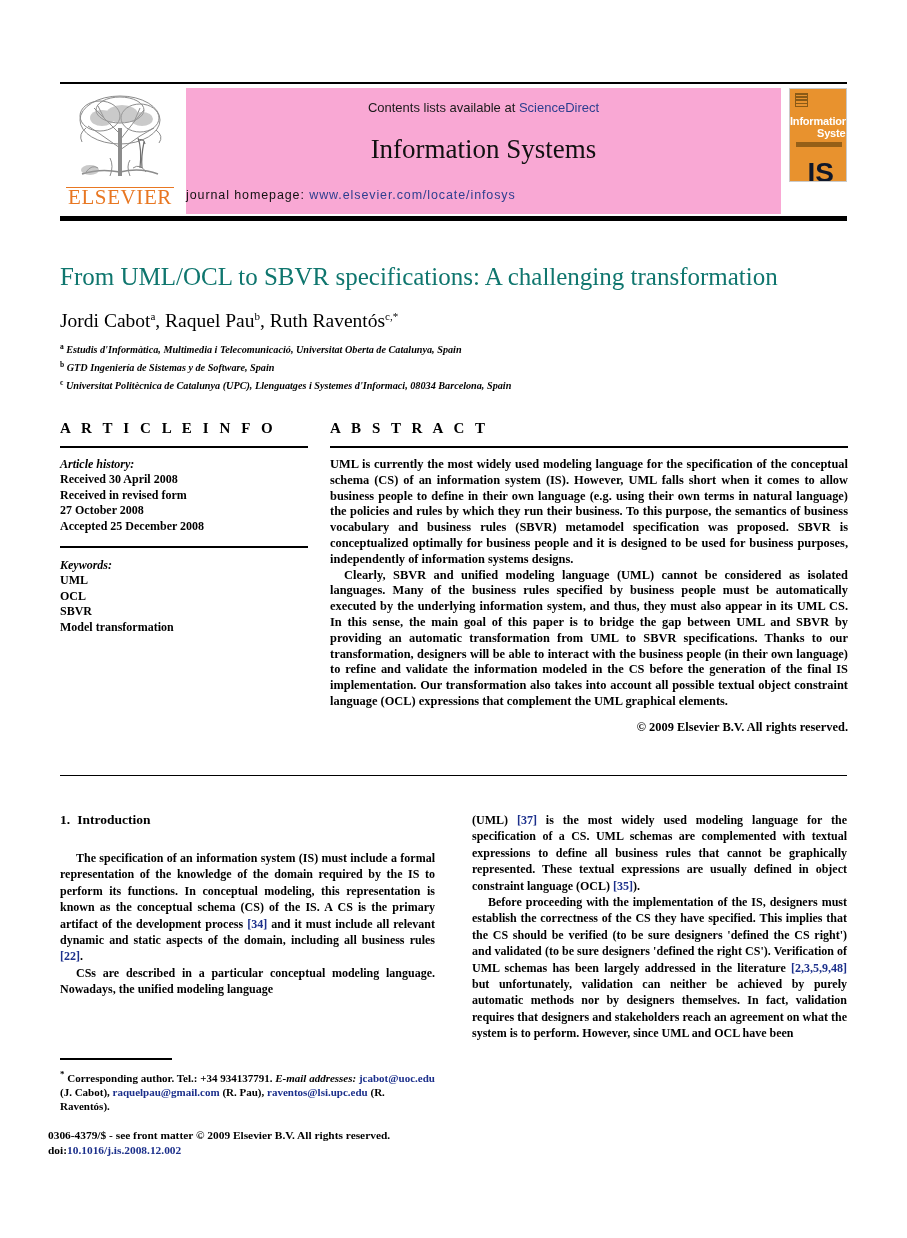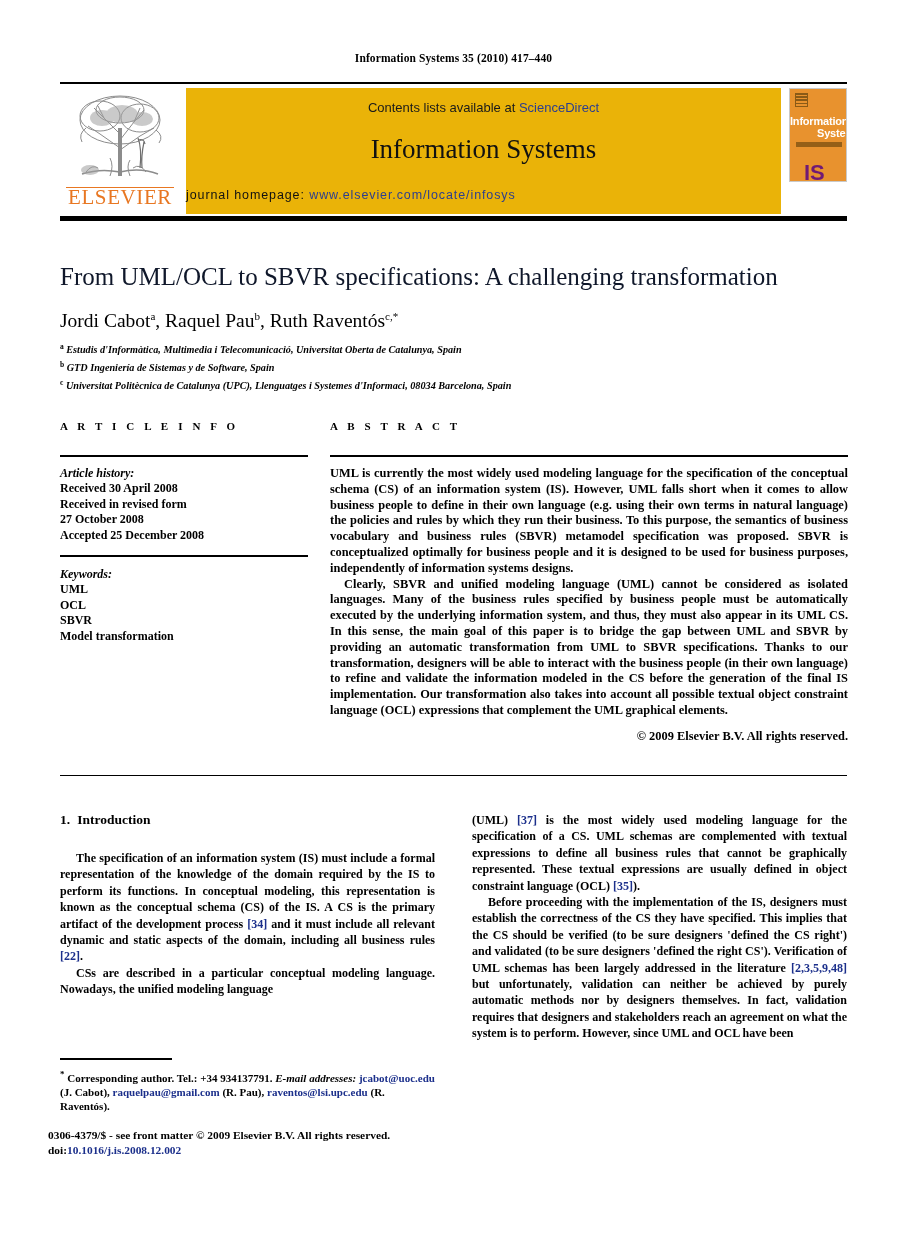--- a/index.html
+++ b/index.html
@@ -77,21 +77,21 @@
     bottom: 26px;
     width: 108px;
     height: 1.5px;
     background: #E87722;
   }
   .banner {
     position: absolute;
     left: 126px; top: 0;
     width: 595px;
     height: 126px;
-    background: #eab308;
+    background: #f9a8d4;
   }
   .banner-line1 {
     position: absolute;
     left: 0; top: 12px;
     width: 595px;
     text-align: center;
     font-family: "Liberation Sans", sans-serif;
     font-size: 13px;
     color: #1a1a1a;
   }
@@ -160,26 +160,26 @@
     left: 6px; top: 53px;
     width: 46px;
     height: 5px;
     background: #7a4d10;
     opacity: .75;
   }
   .cover-is {
     position: absolute;
     left: 14px; top: 70px;
     width: 30px; height: 28px;
-    color: #701a75;
+    color: #0f172a;
     font-family: "Liberation Sans", sans-serif;
     font-weight: bold;
-    font-size: 22px;
+    font-size: 28px;
     line-height: 28px;
-    text-align: left;
+    text-align: right;
   }
   .cover-foot {
     position: absolute;
     left: 10px; top: 108px;
     width: 38px;
     height: 3px;
     background: #7a4d10;
     opacity: .7;
   }
   .cover-foot2 {
@@ -191,21 +191,21 @@
     opacity: .5;
   }
 
   
   .title {
     position: absolute;
     left: 60px; top: 262px;
     width: 790px;
     font-size: 25px;
     line-height: 30px;
-    color: #0f172a;
+    color: #0f766e;
   }
   .authors {
     position: absolute;
     left: 60px; top: 303px;
     width: 790px;
     font-size: 19.5px;
     line-height: 24px;
   }
   .authors sup {
     font-size: 11px;
@@ -231,24 +231,24 @@
     position: absolute;
     left: 60px; top: 420px;
     width: 248px;
   }
   .col-abs {
     position: absolute;
     left: 330px; top: 420px;
     width: 518px;
   }
   .sec-head {
-    font-size: 11px;
+    font-size: 15px;
     font-weight: bold;
     letter-spacing: 3.6px;
-    margin-bottom: 23px;
+    margin-bottom: 9px;
   }
   .hr-thin {
     height: 2px;
     background: #000;
     margin-bottom: 9px;
   }
   .hr-thin-2 {
     height: 2px;
     background: #000;
     margin: 12px 0 10px 0;
@@ -347,21 +347,20 @@
     line-height: 14.6px;
     font-weight: bold;
   }
   .issn .doi-link { color: #1B2F8B; }
 </style>
 </head>
 <body>
 
 <div class="page">
 
-  <div class="running-head">Information Systems 35 (2010) 417–440</div>
 
   <div class="rule-top"></div>
 
   <div class="masthead">
 
     <div class="elsevier-logo">
       <svg width="120" height="100" viewBox="0 0 120 100" aria-hidden="true">
         <g stroke="#8C8C8C" fill="none" stroke-width="1">
           <path d="M60 88 L60 40" stroke-width="4"></path>
           <path d="M60 46 L44 30 M60 52 L74 34 M60 60 L40 46 M60 62 L80 48"></path>

